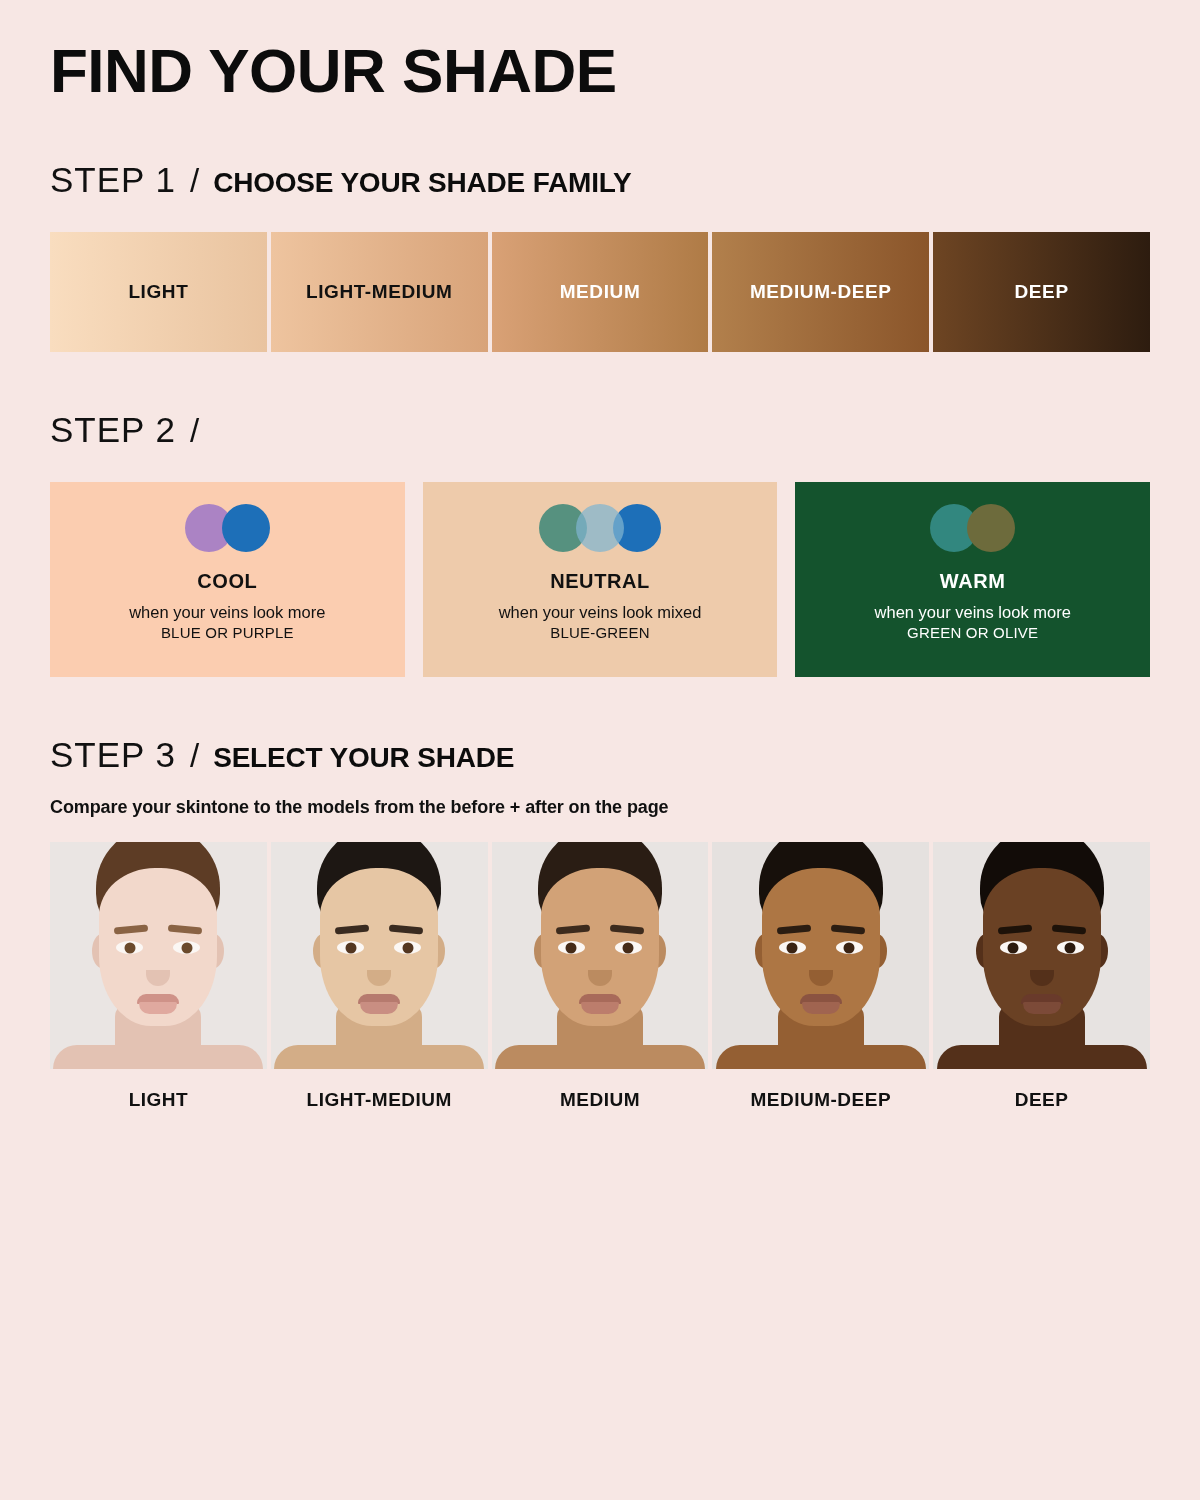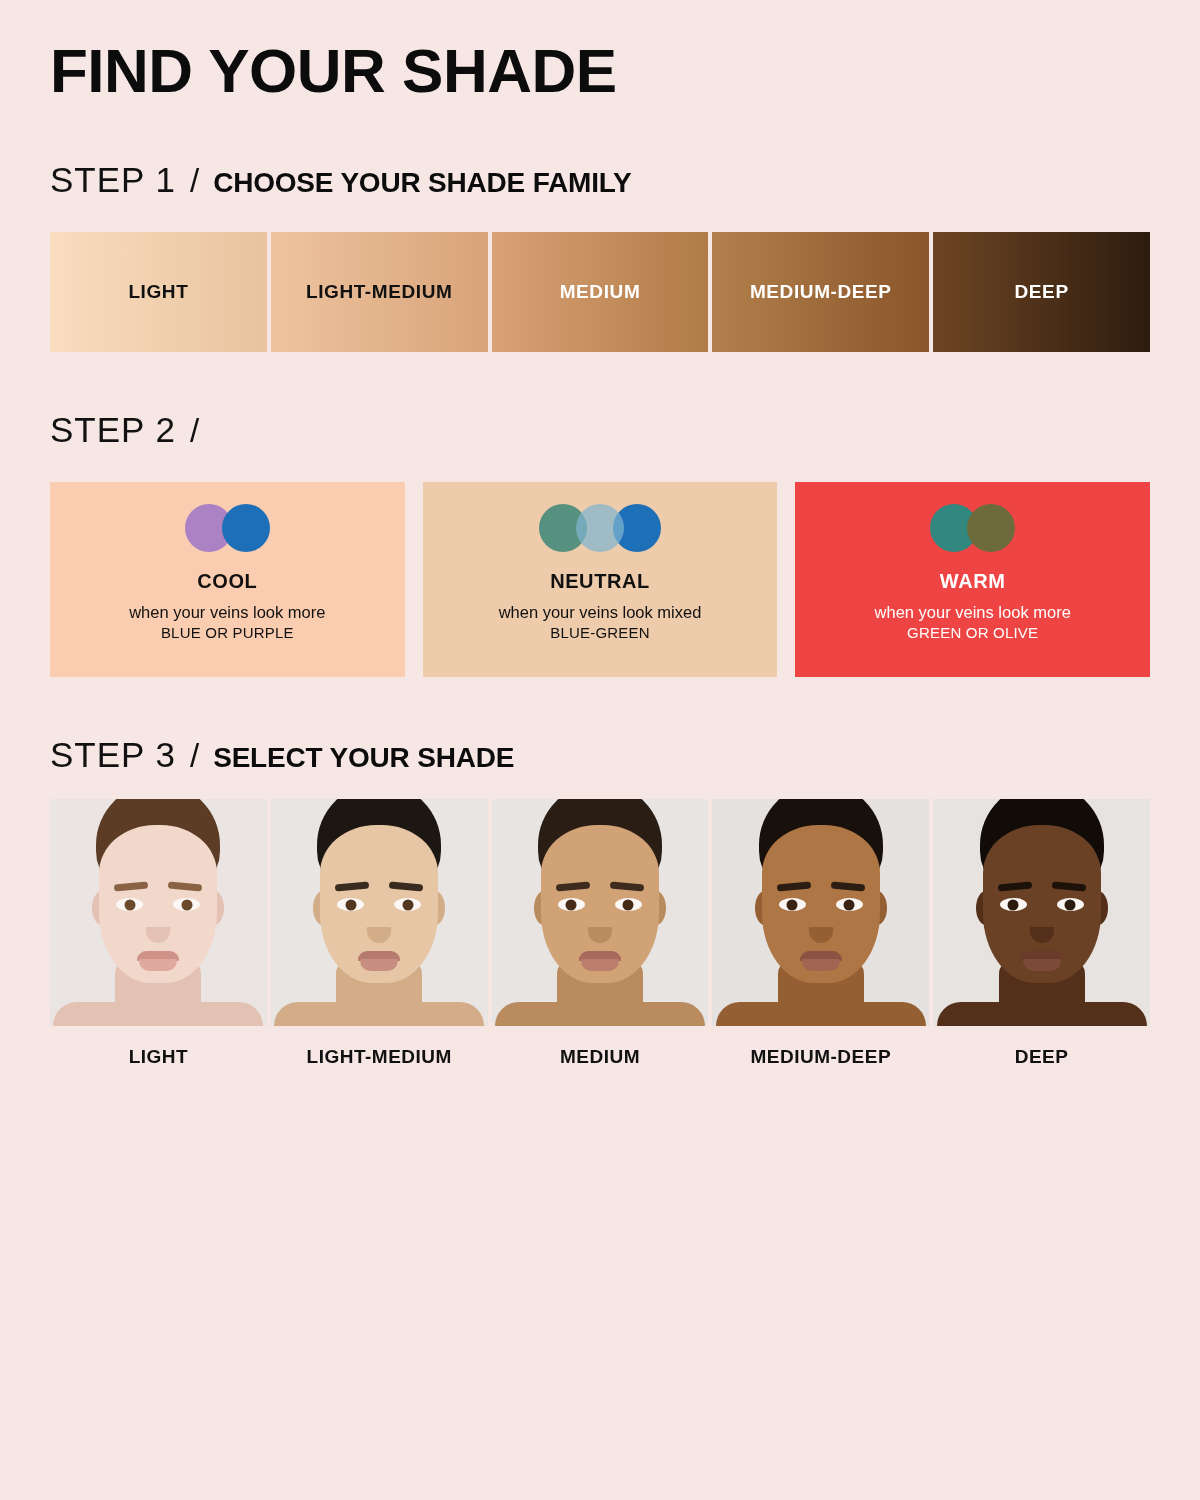--- a/index.html
+++ b/index.html
@@ -257,38 +257,39 @@
       <div class="circle-group">
         <span class="dot" style="background:#56917f"></span>
         <span class="dot translucent" style="background:#7fb4d0"></span>
         <span class="dot" style="background:#1d6fb8"></span>
       </div>
       <div class="ut-name">NEUTRAL</div>
       <div class="ut-desc1">when your veins look mixed</div>
       <div class="ut-desc2">BLUE-GREEN</div>
     </div>
 
-    <div class="undertone-card uc-warm" style="background: #ef4444; color: rgb(255, 255, 255);">
+    <div class="undertone-card uc-warm" style="background: #14532d; color: rgb(255, 255, 255);">
       <div class="circle-group">
         <span class="dot" style="background:#32877f"></span>
         <span class="dot" style="background:#6d6b3c"></span>
       </div>
       <div class="ut-name">WARM</div>
       <div class="ut-desc1">when your veins look more</div>
       <div class="ut-desc2">GREEN OR OLIVE</div>
     </div>
 
   </div>
 
   <div class="step-heading">
     <span class="step-num">STEP 3</span>
     <span class="step-slash">/</span>
     <span class="step-title">SELECT YOUR SHADE</span>
   </div>
 
+  <div class="step3-sub">Compare your skintone to the models from the before + after on the page</div>
 
   <div class="models-row">
       <div class="model-cell">
         <div class="model-photo" style="background: rgb(234, 229, 227);">
           <div class="portrait">
             <div class="p-shoulder" style="background:#e3c2b3"></div>
             <div class="p-neck" style="background:#e3c2b3"></div>
             <div class="p-hair" style="background:#5d3c25"></div>
             <div class="p-ear left" style="background:#e3c2b3"></div>
             <div class="p-ear right" style="background:#e3c2b3"></div>

